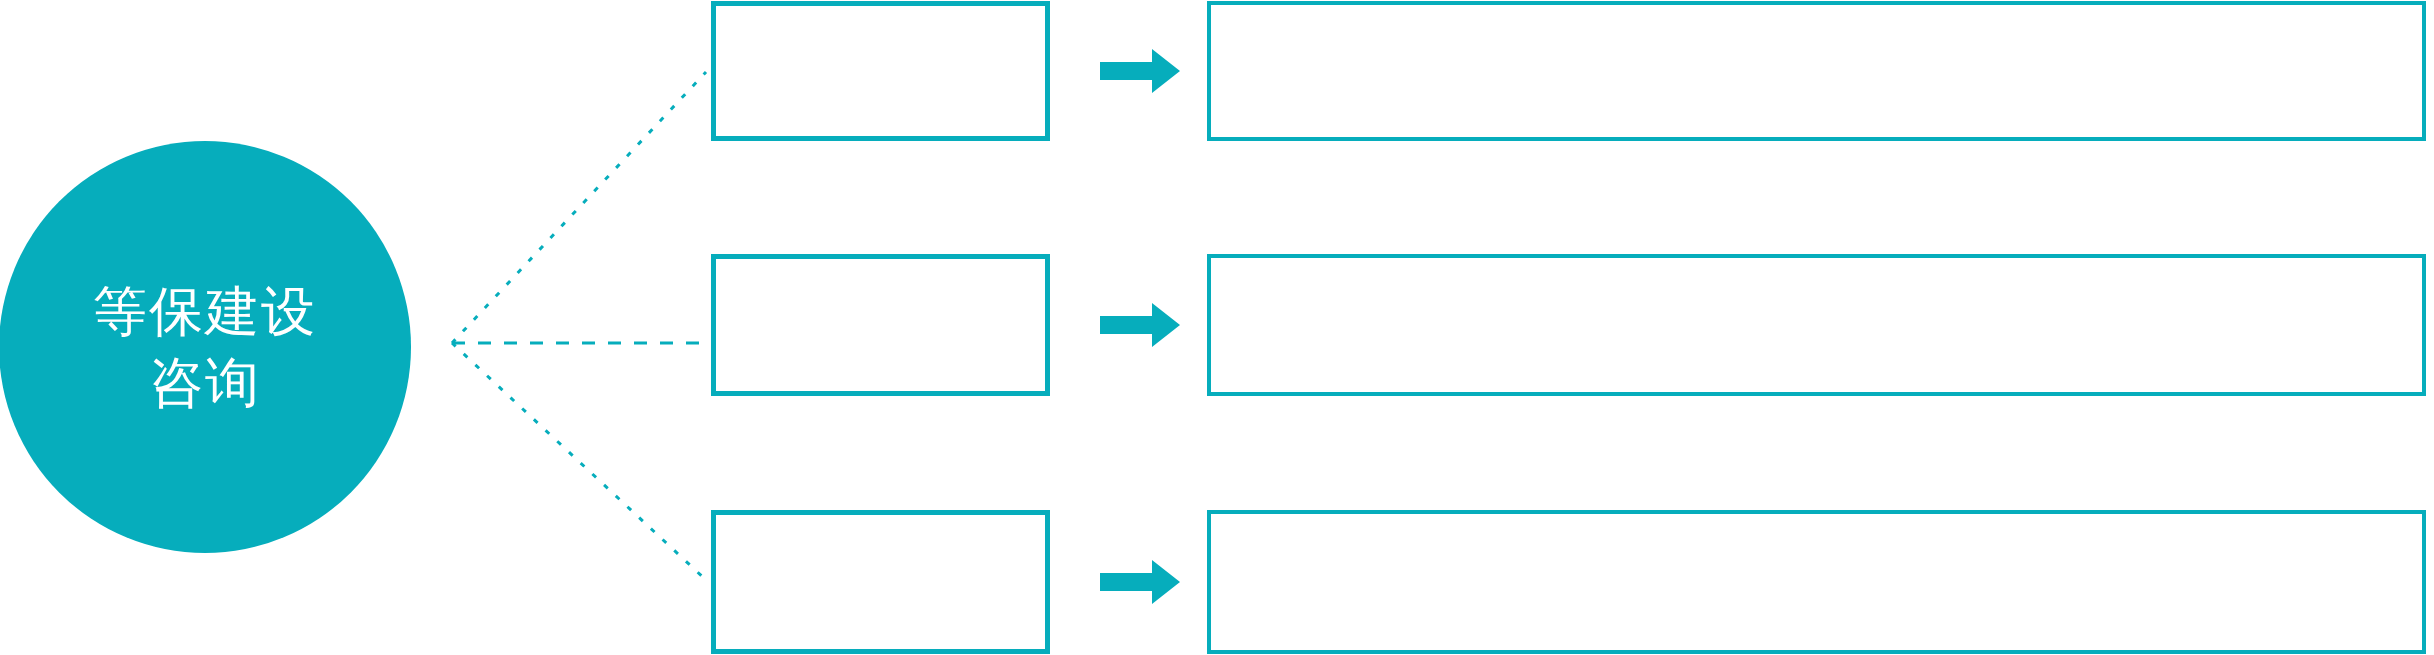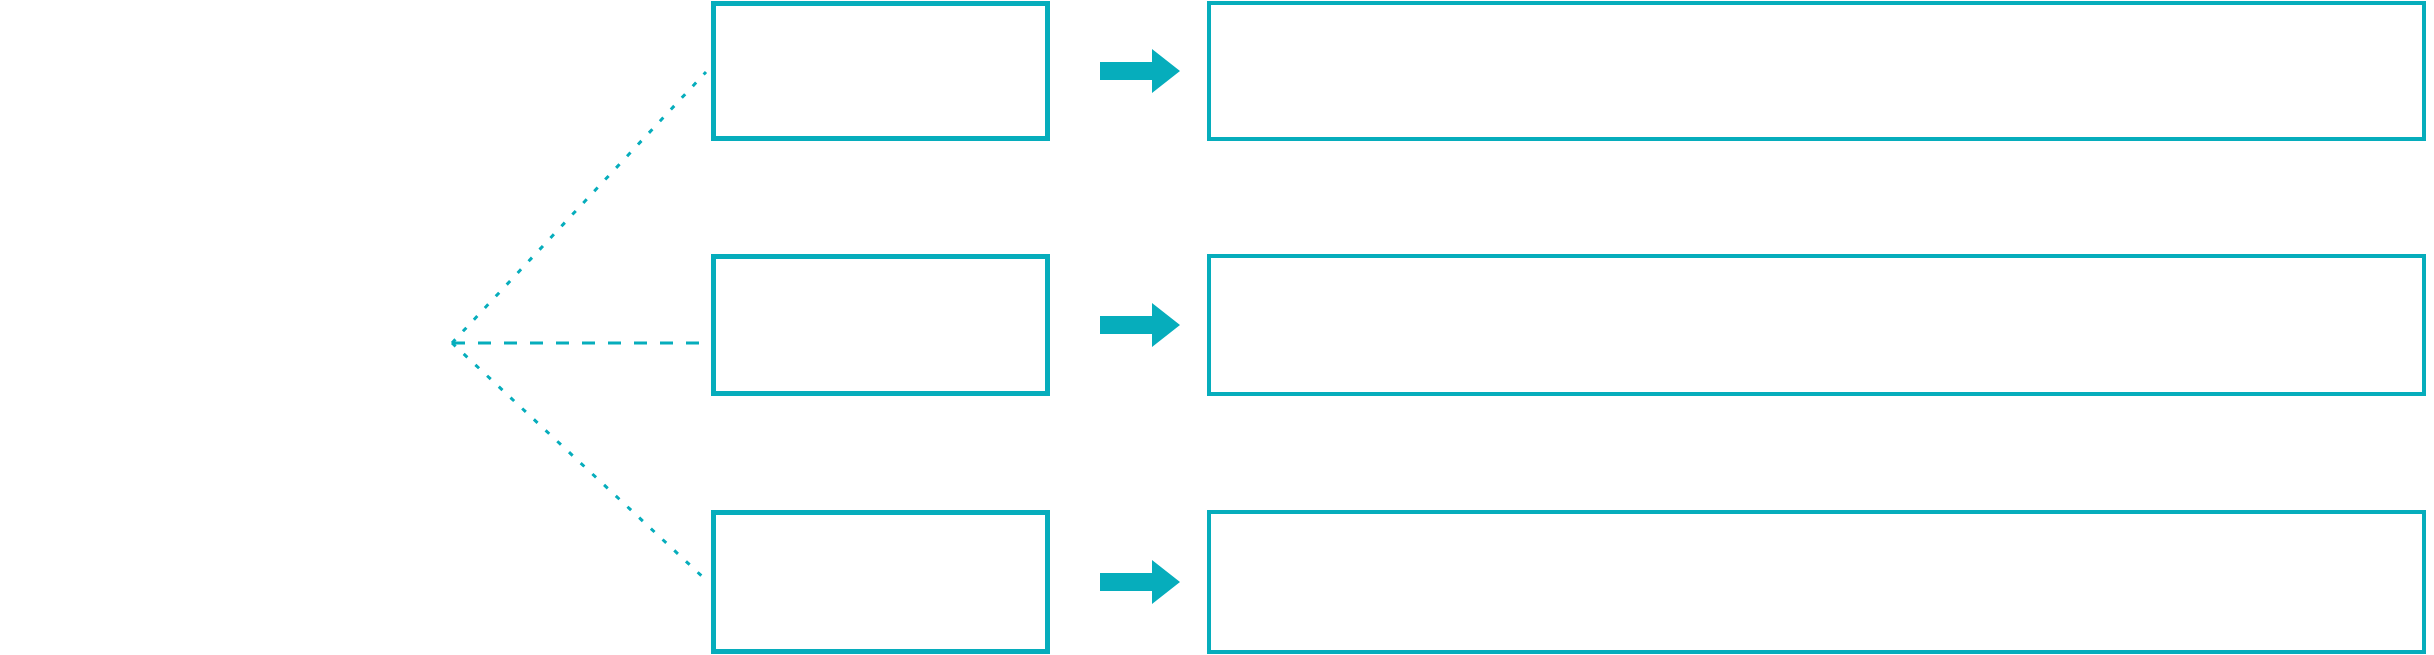--- a/index.html
+++ b/index.html
@@ -111,20 +111,24 @@
 
   .row-3 .small-box,
   .row-3 .large-box { top: 510px; height: 144px; }
   .row-3 .row-arrow { top: 560px; }
 </style>
 </head>
 <body>
 
 <div id="canvas">
 
+  <div class="hub-circle">
+    <div class="hub-line">等保建设</div>
+    <div class="hub-line">咨询</div>
+  </div>
 
   <svg class="connector-layer" width="2434" height="655" viewBox="0 0 2434 655" xmlns="http://www.w3.org/2000/svg">
     <line x1="452" y1="343" x2="706" y2="72" stroke="#06adbc" stroke-width="3" stroke-dasharray="5 11" stroke-linecap="butt"></line>
     <line x1="452" y1="343" x2="706" y2="343" stroke="#06adbc" stroke-width="3" stroke-dasharray="13 13" stroke-linecap="butt"></line>
     <line x1="452" y1="343" x2="706" y2="580" stroke="#06adbc" stroke-width="3" stroke-dasharray="5 11" stroke-linecap="butt"></line>
   </svg>
 
   <div class="row row-1">
     <div class="small-box">
       <span class="small-box-text"></span>

